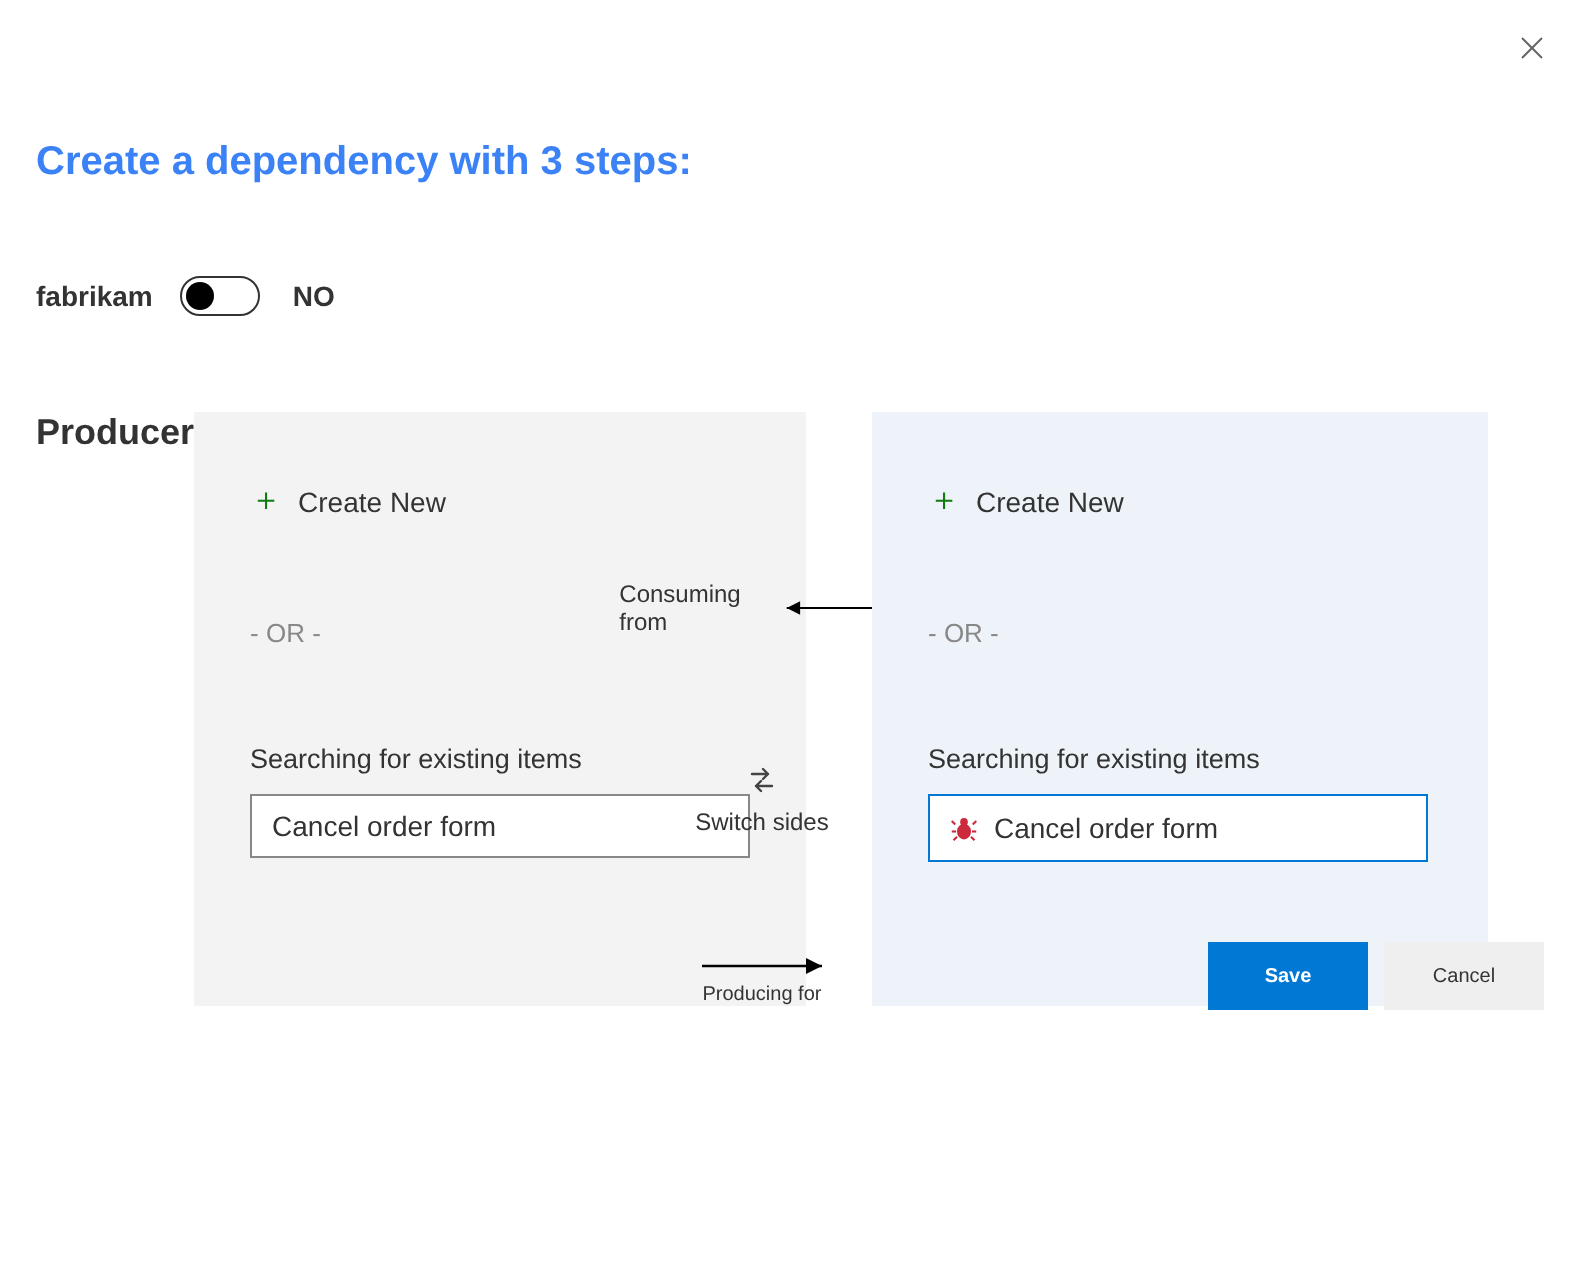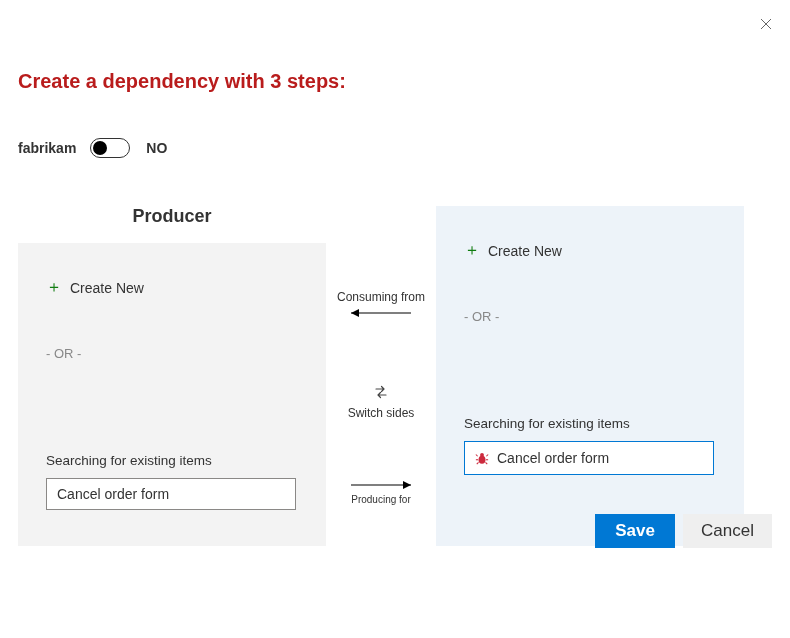--- a/index.html
+++ b/index.html
@@ -22,21 +22,21 @@
       right: 14px;
       width: 20px;
       height: 20px;
       cursor: pointer;
       color: #666;
       display: flex;
       align-items: center;
       justify-content: center;
     }
     .title {
-      color: #b91c1c;
+      color: #3b82f6;
       font-size: 20px;
       font-weight: 600;
       margin-top: 50px;
       margin-bottom: 45px;
     }
     .partner-row {
       display: flex;
       align-items: center;
       gap: 6px;
       margin-bottom: 48px;
@@ -69,21 +69,21 @@
       margin-left: 10px;
     }
     .columns {
       display: flex;
       align-items: stretch;
       gap: 0;
     }
     .col {
       width: 308px;
       display: flex;
-      flex-direction: column;
+      flex-direction: row;
     }
     .col-title {
       text-align: center;
       font-size: 18px;
       font-weight: 600;
       margin-bottom: 16px;
     }
     .panel {
       flex: 1;
       padding: 34px 28px 36px 28px;
@@ -99,21 +99,21 @@
       margin-bottom: 48px;
     }
     .plus-icon {
       color: #107c10;
       font-size: 16px;
       font-weight: 400;
     }
     .or-text {
       color: #888;
       font-size: 13px;
-      margin-bottom: 92px;
+      margin-bottom: 48px;
     }
     .search-label {
       font-weight: 400;
       font-size: 13.5px;
       margin-bottom: 10px;
     }
     .search-input {
       width: 250px;
       height: 32px;
       border: 1px solid #8a8886;
@@ -142,21 +142,21 @@
     .middle-col {
       width: 110px;
       display: flex;
       flex-direction: column;
       align-items: center;
       padding-top: 40px;
     }
     .middle-spacer-top { height: 44px; }
     .arrow-block {
       display: flex;
-      flex-direction: column;
+      flex-direction: row;
       align-items: center;
       font-size: 12px;
       color: #333;
       gap: 2px;
     }
     .arrow-svg { width: 80px; height: 14px; }
     .switch-block {
       margin-top: 64px;
       display: flex;
       flex-direction: column;
@@ -179,21 +179,21 @@
       bottom: 18px;
       right: 18px;
       display: flex;
       gap: 8px;
     }
     .btn {
       min-width: 80px;
       height: 34px;
       border: none;
       font-family: inherit;
-      font-size: 17px;
+      font-size: 10px;
       cursor: pointer;
       padding: 0 18px;
     }
     .btn-primary { background: #0078d4; color: #fff; font-weight: 600; }
     .btn-default { background: #efefef; color: #333; }
   </style>
 </head>
 <body>
 
 <div class="dialog">

